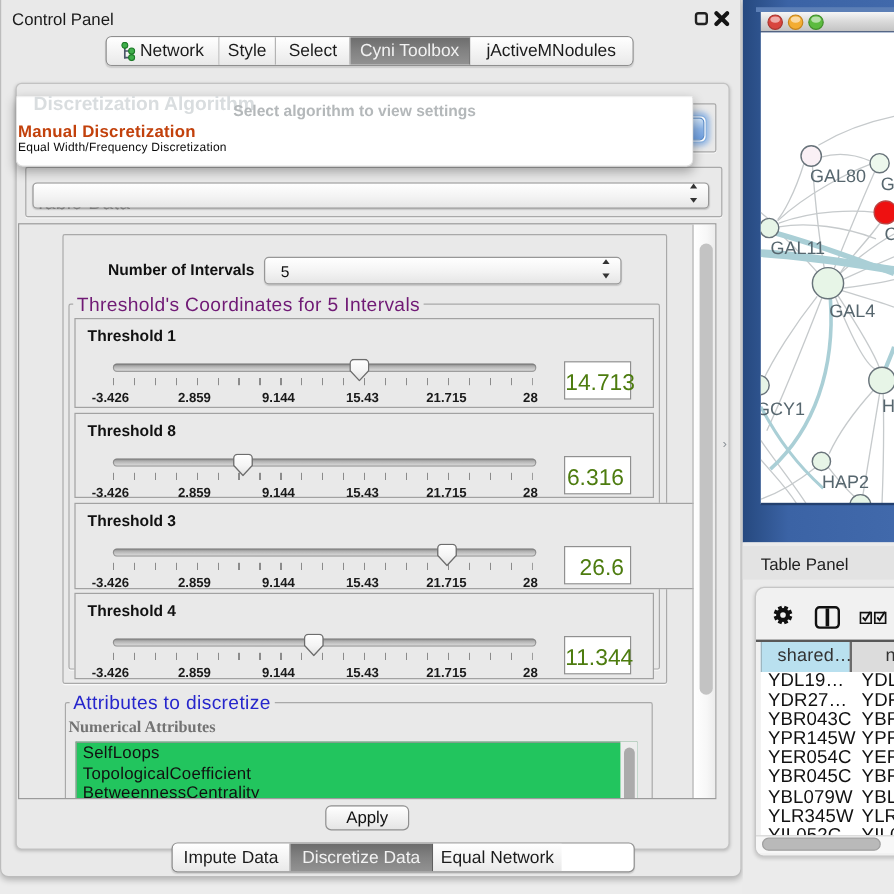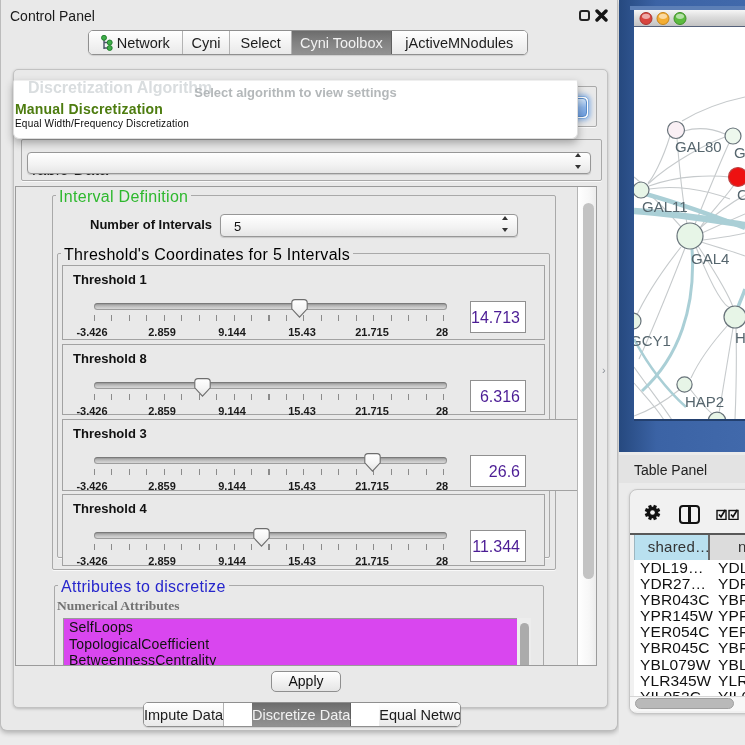--- a/index.html
+++ b/index.html
@@ -21,21 +21,21 @@
   .seg > div:last-child { border-right:none; }
   .seg > div.sel { background:linear-gradient(#6c6c6c,#828282 50%,#929292); color:#f2f2f2; border-right:1px solid #5f5f5f; }
   .tbox { position:absolute; border:1px solid #a2a2a2; background:#e9e9e9; }
   .thlab { position:absolute; left:10px; top:6px; font-weight:bold; font-size:13px; color:#111; }
   .track { position:absolute; left:31px; top:37px; width:353px; height:7px; border-radius:3.5px;
     background:linear-gradient(#818181,#b5b5b5 38%,#cfcfcf 70%,#dadada); box-shadow:inset 0 0 0 1px rgba(110,110,110,.55); }
   .ticks { position:absolute; left:31px; top:49px; width:350px; height:6px;
     background:repeating-linear-gradient(to right, #8b8b8b 0 1px, transparent 1px 17.45px); }
   .tl { position:absolute; top:60px; transform:translateX(-50%); font-size:11px; font-weight:bold; color:#1a1a1a; white-space:nowrap; }
   .vbox { position:absolute; left:407px; top:35px; width:56px; height:32px; background:#fff;
-    border:1px solid #909090; font-size:16px; color:#4c1d95; text-align:right; padding:7px 5px 16px 0; }
+    border:1px solid #909090; font-size:19px; color:#4d7c0f; text-align:right; padding:7px 5px 16px 0; }
   .thumb { position:absolute; top:33px; width:17px; height:19px; }
 </style>
 </head>
 <body>
 
 <div class="abs" id="leftwin" style="left:0;top:0;width:618px;height:731px;background:#e9e9e9;
   border:1px solid #bcbcbc;border-top:none;border-radius:0 0 7px 7px;box-shadow:0 2px 5px rgba(0,0,0,.25);">
 
   <div class="abs" style="left:9px;top:8px;font-size:14px;color:#1a1a1a;">Control Panel</div>
   <div class="abs" style="left:578px;top:10px;width:11px;height:11px;border:2px solid #222;border-radius:3px;"></div>
@@ -45,21 +45,21 @@
 
   <div class="seg" style="left:87px;top:30px;width:440px;">
     <div style="width:94px;">
       <svg width="12" height="16" viewBox="0 0 12 16" style="margin-right:4px;">
         <path d="M3,3 V14 M3,7.5 H8 M3,13 H8" fill="none" stroke="#4a5568" stroke-width="1.4"></path>
         <circle cx="3" cy="2.8" r="2.5" fill="#3fae4a" stroke="#1d7a28" stroke-width="0.9"></circle>
         <circle cx="8.7" cy="7.5" r="2.5" fill="#3fae4a" stroke="#1d7a28" stroke-width="0.9"></circle>
         <circle cx="8.7" cy="13" r="2.5" fill="#3fae4a" stroke="#1d7a28" stroke-width="0.9"></circle>
       </svg>
       Network</div>
-    <div style="width:48px;">Cyni</div>
+    <div style="width:48px;">Style</div>
     <div style="width:62px;">Select</div>
     <div class="sel" style="width:100px;">Cyni Toolbox</div>
     <div style="width:136px;">jActiveMNodules</div>
   </div>
 
   <div class="abs" style="left:12px;top:69px;width:595px;height:639px;background:#e9e9e9;
     border:1px solid #c2c2c2;border-radius:5px;box-shadow:0 1px 3px rgba(0,0,0,.22);"></div>
 
   <div class="abs etch" style="left:20px;top:86px;width:576px;height:41px;"></div>
 
@@ -72,31 +72,30 @@
   <div class="glabel" style="left:25px;top:131px;color:#222;margin-top:30px;">Table Data</div>
   <div class="combo" style="left:26px;top:152px;width:564px;height:22px;">
     <span class="ar arup" style="right:9px;"></span>
       <span class="ar ardn" style="right:9px;"></span>
   </div>
 
   <div class="abs" style="left:14px;top:186px;width:582px;height:480px;border:1px solid #9b9b9b;
     background:#e9e9e9;overflow:hidden;">
 
     <div class="abs etch" style="left:36px;top:8px;width:504px;height:375px;"></div>
-    <div class="glabel" style="left:40px;top:1px;color:#2eb82e;">Interval Definition</div>
 
     <div class="abs" style="left:74px;top:30px;font-size:13px;font-weight:bold;color:#111;">Number of Intervals</div>
     <div class="combo" style="left:204px;top:27px;width:298px;height:23px;">
       <div class="abs" style="left:13px;top:4px;">5</div>
       <span class="ar arup" style="right:9px;"></span>
         <span class="ar ardn" style="right:9px;"></span>
     </div>
 
     <div class="abs etch" style="left:41px;top:66px;width:493px;height:305px;"></div>
-    <div class="glabel" style="left:45px;top:59px;color:#000000;text-align:right;">Threshold's Coordinates for 5 Intervals</div>
+    <div class="glabel" style="left:45px;top:59px;color:#701a75;text-align:right;">Threshold's Coordinates for 5 Intervals</div>
 
     <div class="tbox" style="left:46px;top:78px;width:483px;height:75px;">
       <div class="thlab">Threshold 1</div>
       <div class="track"></div>
       <div class="ticks"></div>
       <div class="tl" style="left:29px;">-3.426</div>
       <div class="tl" style="left:99px;">2.859</div>
       <div class="tl" style="left:169px;">9.144</div>
       <div class="tl" style="left:239px;">15.43</div>
       <div class="tl" style="left:309px;">21.715</div>
@@ -176,33 +175,33 @@
         </linearGradient>
           </defs>
         <path d="M4,0.6 h9 a3.2,3.2 0 0 1 3.2,3.2 v6.1 L8.5,18.2 L0.8,9.9 v-6.1 A3.2,3.2 0 0 1 4,0.6 z" fill="url(#thg4)" stroke="#6d6d6d" stroke-width="1.1"></path>
       </svg>
       <div class="vbox">11.344</div>
     </div>
 
     <div class="abs etch" style="left:38px;top:398px;width:490px;height:100px;border-radius:2px 2px 0 0;"></div>
     <div class="glabel" style="left:42px;top:391px;color:#2626cc;">Attributes to discretize</div>
     <div class="abs" style="left:41px;top:411px;font-size:13.5px;font-weight:bold;color:#737373;font-family:Liberation Serif, serif;">Numerical Attributes</div>
-    <div class="abs" style="left:47px;top:431px;width:468px;height:49px;background:#d946ef;border:1px solid #9a9a9a;border-bottom:none;
+    <div class="abs" style="left:47px;top:431px;width:468px;height:49px;background:#22c55e;border:1px solid #9a9a9a;border-bottom:none;
       font-size:14px;letter-spacing:.2px;color:#111;line-height:16.7px;padding:0 0 0 5px;">SelfLoops<br>TopologicalCoefficient<br>BetweennessCentrality</div>
     <div class="abs" style="left:501px;top:431px;width:14px;height:49px;background:#ededed;"></div>
     <div class="abs" style="left:504px;top:436px;width:9px;height:44px;border-radius:4.5px 4.5px 0 0;background:#ababab;"></div>
 
     <div class="abs" style="left:561px;top:0;width:21px;height:480px;background:linear-gradient(90deg,#ffffff,#f7f7f7 55%,#e9e9e9);border-left:1px solid #b5b5b5;"></div>
     <div class="abs" style="left:567px;top:16px;width:11px;height:376px;border-radius:5.5px;background:#c3c3c3;"></div>
   </div>
 
   <div class="abs" style="left:270px;top:671px;width:70px;height:21px;border:1px solid #8f8f8f;border-radius:5px;
     background:linear-gradient(#ffffff,#f2f2f2 50%,#e5e5e5);font-size:14px;color:#111;text-align:center;padding-top:1px;">Apply</div>
 
-  <div class="seg" style="left:142px;top:702px;width:318px;gap:28px;">
+  <div class="seg" style="left:142px;top:702px;width:386px;">
     <div style="width:98px;">Impute Data</div>
     <div class="sel" style="width:119px;">Discretize Data</div>
     <div style="width:107px;">Equal Network</div>
   </div>
 </div>
 
 <div class="abs" style="left:602px;top:364px;font-size:11px;color:#8a9096;">›</div>
 
 <div class="abs" style="left:619px;top:0;width:126px;height:452px;
   background:linear-gradient(90deg,#26497f,#3b63a5 30%,#4169ab);"></div>
@@ -329,14 +328,14 @@
 YIL0</div>
 
   <div class="abs" style="left:0px;top:206px;width:130px;height:15px;background:#f7f7f7;border-top:1px solid #d5d5d5;"></div>
   <div class="abs" style="left:5px;top:208px;width:99px;height:11px;border-radius:5.5px;background:#b9b9b9;border:1px solid #9f9f9f;"></div>
 </div>
 
 <div class="abs" style="left:13px;top:80px;width:565px;height:59px;background:#ffffff;
   border:1px solid #dedede;border-top:1px solid #efefef;border-radius:2px 2px 6px 6px;box-shadow:0 4px 9px rgba(0,0,0,.30);"></div>
 <div class="abs" style="left:28px;top:79px;font-size:16px;font-weight:bold;color:#d9dddf;">Discretization Algorithm</div>
 <div class="abs" style="left:13px;top:85px;width:565px;text-align:center;font-size:13px;font-weight:bold;color:#b4b8ba;">Select algorithm to view settings</div>
-<div class="abs" style="left:15px;top:101px;font-size:14px;font-weight:bold;letter-spacing:.2px;color:#4d7c0f;">Manual Discretization</div>
+<div class="abs" style="left:15px;top:101px;font-size:14px;font-weight:bold;letter-spacing:.2px;color:#c2410c;">Manual Discretization</div>
 <div class="abs" style="left:15px;top:118px;font-size:10px;letter-spacing:.2px;color:#0a0a0a;">Equal Width/Frequency Discretization</div>
 
 </body></html>

